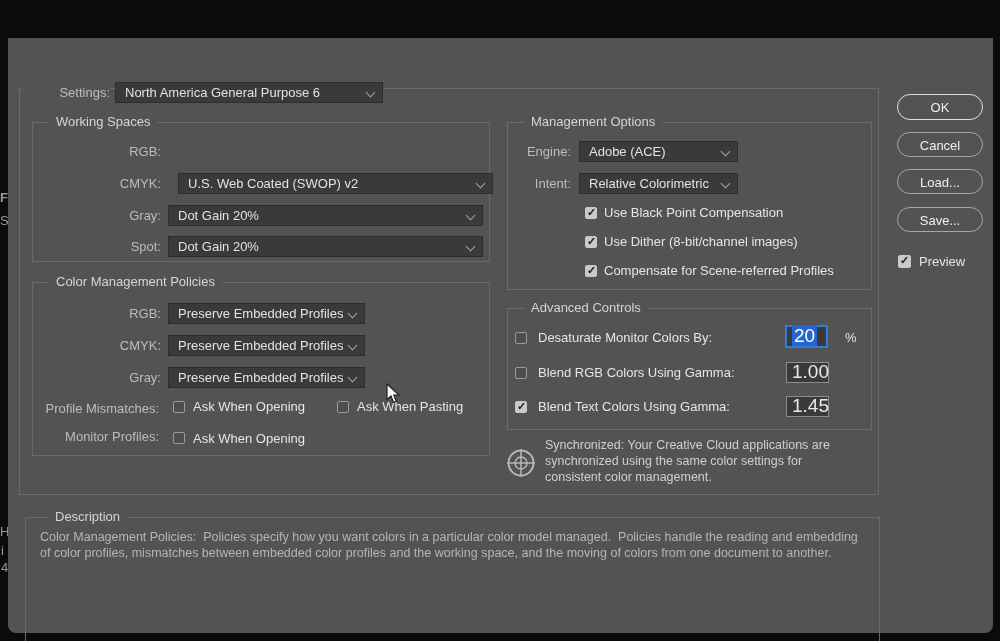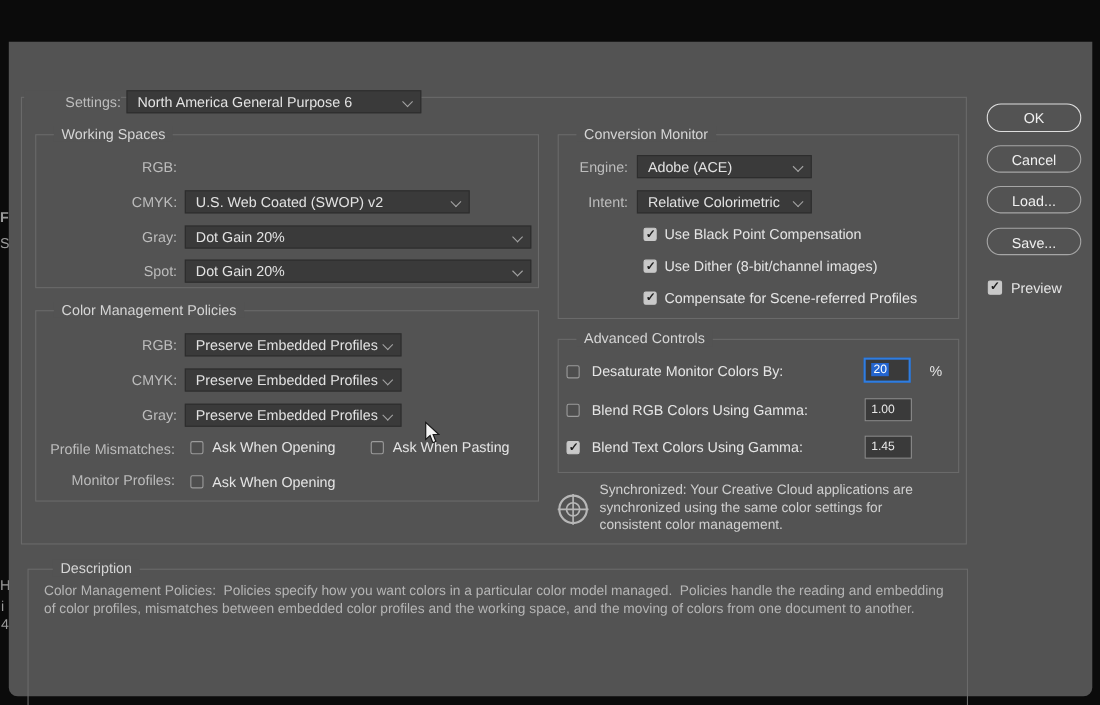--- a/index.html
+++ b/index.html
@@ -23,21 +23,21 @@
     color:#e2e2e2;font-size:13px;line-height:19px;padding-left:9px;white-space:nowrap;overflow:hidden;}
   .chev{position:absolute;right:8px;top:6px;width:6px;height:6px;border-right:1.5px solid #a3a3a3;
     border-bottom:1.5px solid #a3a3a3;transform:rotate(45deg);}
   .cb{position:absolute;width:12px;height:12px;border-radius:2px;background:#4e4e4e;
     border:1px solid #9b9b9b;box-sizing:border-box;}
   .cb.checked{background:#c9c9c9;border-color:#c9c9c9;}
   .cb.checked::after{content:"\2713";position:absolute;left:1px;top:-2px;color:#1d1d1d;
     font-size:11px;font-weight:bold;}
   .cbl{position:absolute;font-size:13px;color:#e5e5e5;white-space:nowrap;}
   .num{position:absolute;width:43px;height:21px;background:#3a3a3a;border:1px solid #8d8d8d;
-    box-sizing:border-box;color:#e8e8e8;font-size:11px;line-height:18px;padding-left:5px;}
+    box-sizing:border-box;color:#e8e8e8;font-size:19px;line-height:18px;padding-left:5px;}
   .num.focused{border:2px solid #2f7de1;height:23px;}
   .num .sel{background:#2465cf;color:#ffffff;padding:0 2px;}
   .btn{position:absolute;left:889px;width:86px;height:25px;background:transparent;
     border:1px solid #a6a6a6;border-radius:13px;color:#efefef;font-size:13px;
     font-family:"Liberation Sans",sans-serif;text-align:center;line-height:23px;}
   .btn.default{border:1px solid #dedede;height:26px;line-height:24px;}
   .sync-text{position:absolute;left:537px;top:399px;width:316px;font-size:12.5px;line-height:16px;
     color:#cfcfcf;margin:0;}
   .desc-text{position:absolute;left:14px;top:11px;width:822px;font-size:12.5px;line-height:16px;
     color:#b5b5b5;white-space:pre-wrap;}
@@ -64,21 +64,21 @@
       <div class="lbl" style="left:14px;top:44px;width:88px;height:21px;line-height:21px;background:#535353">Settings:</div>
       <div class="dd" style="left:107px;top:44px;width:268px">
         <span>North America General Purpose 6</span>
         <span class="chev"></span>
       </div>
 
       <div class="gbox" style="left:24px;top:84px;width:456px;height:138px">
         <span class="legend">Working Spaces</span>
         <div class="lbl" style="left:0;top:21px;width:128px">RGB:</div>
         <div class="lbl" style="left:0;top:53px;width:128px">CMYK:</div>
-        <div class="dd" style="left:135px;top:50px;width:259px">
+        <div class="dd" style="left:145px;top:50px;width:315px">
           <span>U.S. Web Coated (SWOP) v2</span><span class="chev"></span>
         </div>
         <div class="lbl" style="left:0;top:85px;width:128px">Gray:</div>
         <div class="dd" style="left:135px;top:82px;width:315px">
           <span>Dot Gain 20%</span><span class="chev"></span>
         </div>
         <div class="lbl" style="left:0;top:116px;width:128px">Spot:</div>
         <div class="dd" style="left:135px;top:113px;width:315px">
           <span>Dot Gain 20%</span><span class="chev"></span>
         </div>
@@ -102,21 +102,21 @@
         <span class="cb" style="left:140px;top:118px"></span>
         <span class="cbl" style="left:160px;top:116px">Ask When Opening</span>
         <span class="cb" style="left:304px;top:118px"></span>
         <span class="cbl" style="left:324px;top:116px">Ask When Pasting</span>
         <div class="lbl" style="left:0;top:146px;width:126px">Monitor Profiles:</div>
         <span class="cb" style="left:140px;top:149px"></span>
         <span class="cbl" style="left:160px;top:148px">Ask When Opening</span>
       </div>
 
       <div class="gbox" style="left:499px;top:84px;width:363px;height:166px">
-        <span class="legend">Conversion Monitor</span>
+        <span class="legend">Management Options</span>
         <div class="lbl" style="left:0;top:21px;width:63px">Engine:</div>
         <div class="dd" style="left:71px;top:18px;width:159px">
           <span>Adobe (ACE)</span><span class="chev"></span>
         </div>
         <div class="lbl" style="left:0;top:53px;width:63px">Intent:</div>
         <div class="dd" style="left:71px;top:50px;width:159px">
           <span>Relative Colorimetric</span><span class="chev"></span>
         </div>
         <span class="cb checked" style="left:77px;top:84px"></span>
         <span class="cbl" style="left:96px;top:82px">Use Black Point Compensation</span>

